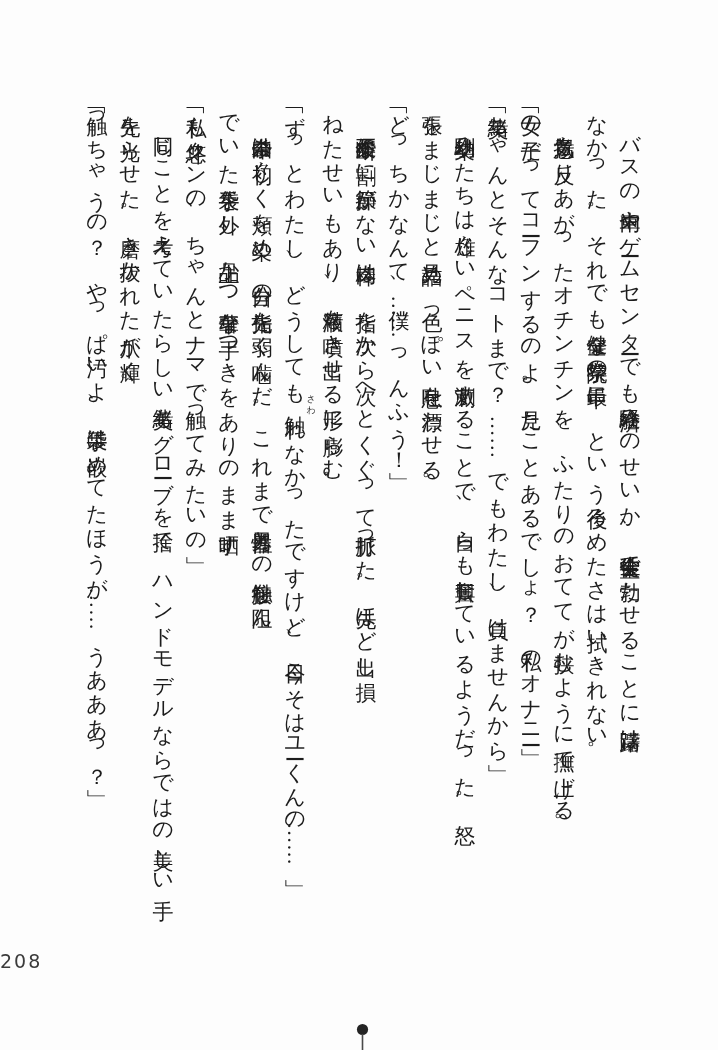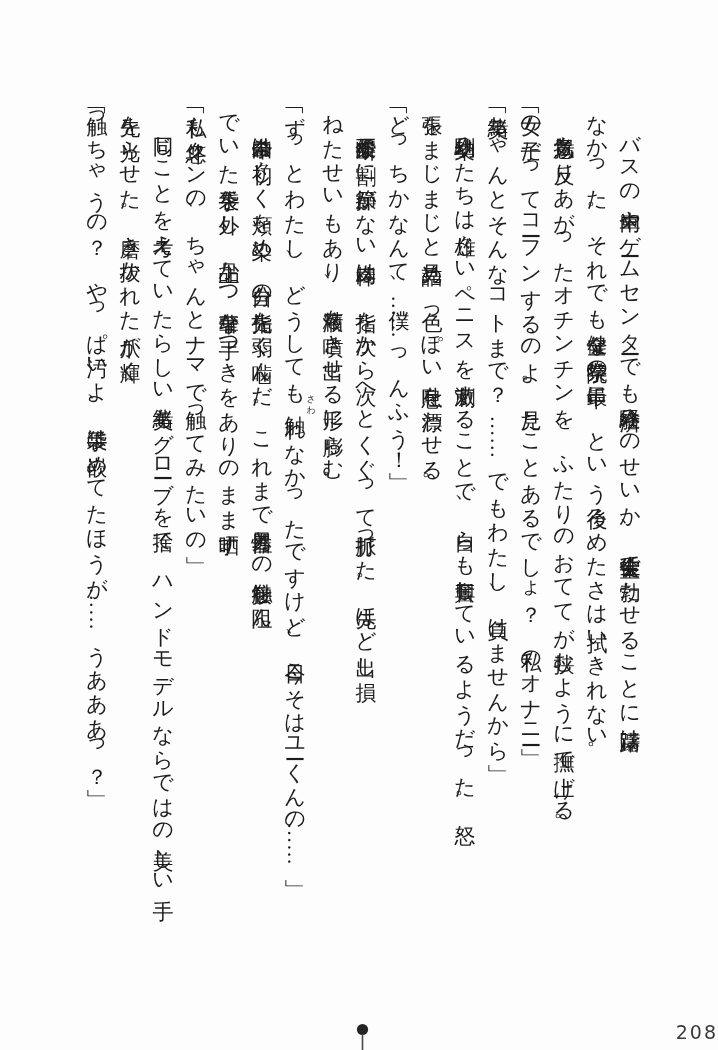--- a/index.html
+++ b/index.html
@@ -38,24 +38,24 @@
   ruby {
     ruby-align: center;
   }
   rt {
     font-size: 9px;
     letter-spacing: 0;
     color: #2a2a2a;
   }
   .page-number {
     position: absolute;
-    top: 1021px;
+    top: 950px;
     left: 0;
     right: 0;
-    text-align: right;
+    text-align: left;
     font-family: "DejaVu Sans", "Liberation Sans", sans-serif;
     font-size: 19px;
     letter-spacing: 2px;
     color: #3b3b3b;
   }
   .pin-mark {
     position: absolute;
     top: 1023px;
     left: 355px;
   }

